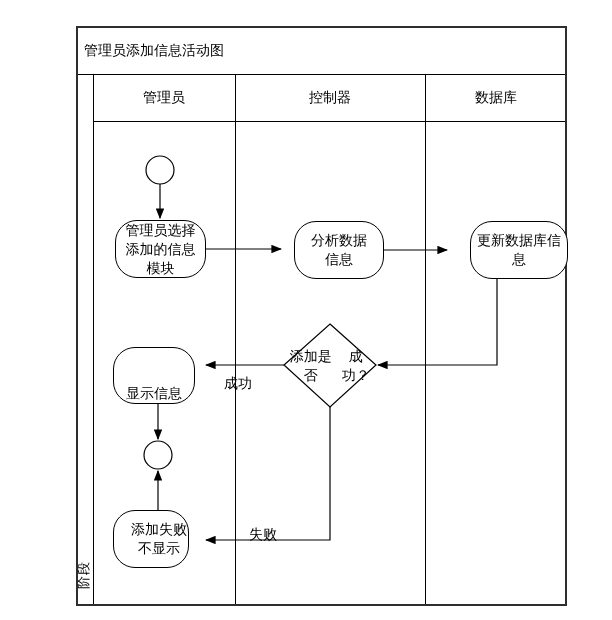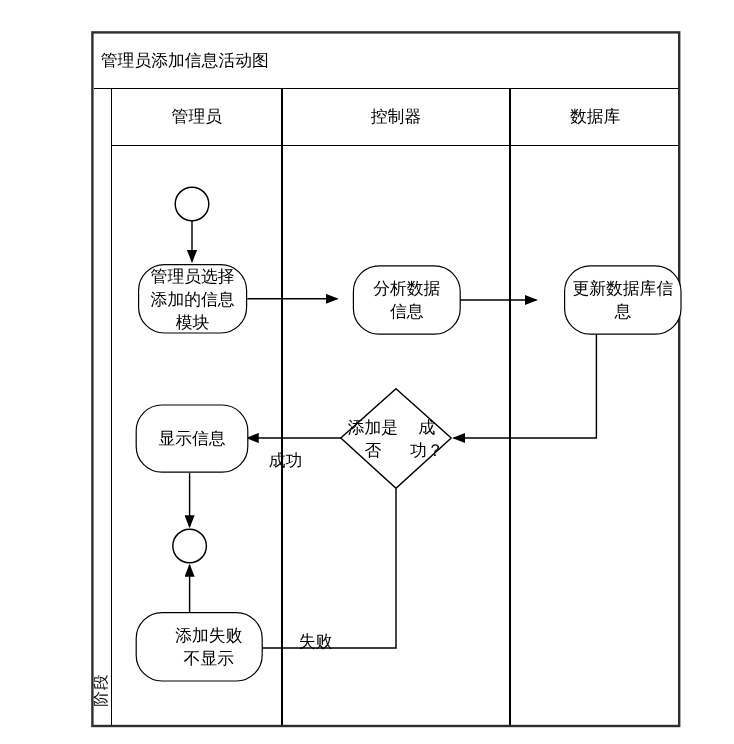--- a/index.html
+++ b/index.html
@@ -84,25 +84,25 @@
   <div class="node" style="left:294px; top:221px; width:90px; height:58px;">
     <span>分析数据</span>
     <span>信息</span>
   </div>
 
   <div class="node" style="left:449px; top:221px; width:98px; height:58px;margin-left:21px;">
     <span>更新数据库信</span>
     <span>息</span>
   </div>
 
-  <div class="node" style="left:113px; top:337px; width:94px; height:57px;">
+  <div class="node" style="left:113px; top:347px; width:82px; height:57px;justify-content:flex-end;">
     <span>显示信息</span>
   </div>
 
-  <div class="node" style="left:113px; top:510px; width:106px; height:58px;padding-left:16px;">
+  <div class="node" style="left:113px; top:510px; width:76px; height:58px;padding-left:16px;">
     <span>添加失败</span>
     <span>不显示</span>
   </div>
 
   <div class="diamond-text">
     <span>添加是否</span>
     <span>成功？</span>
   </div>
 
   <div class="edge-label success">成功</div>

